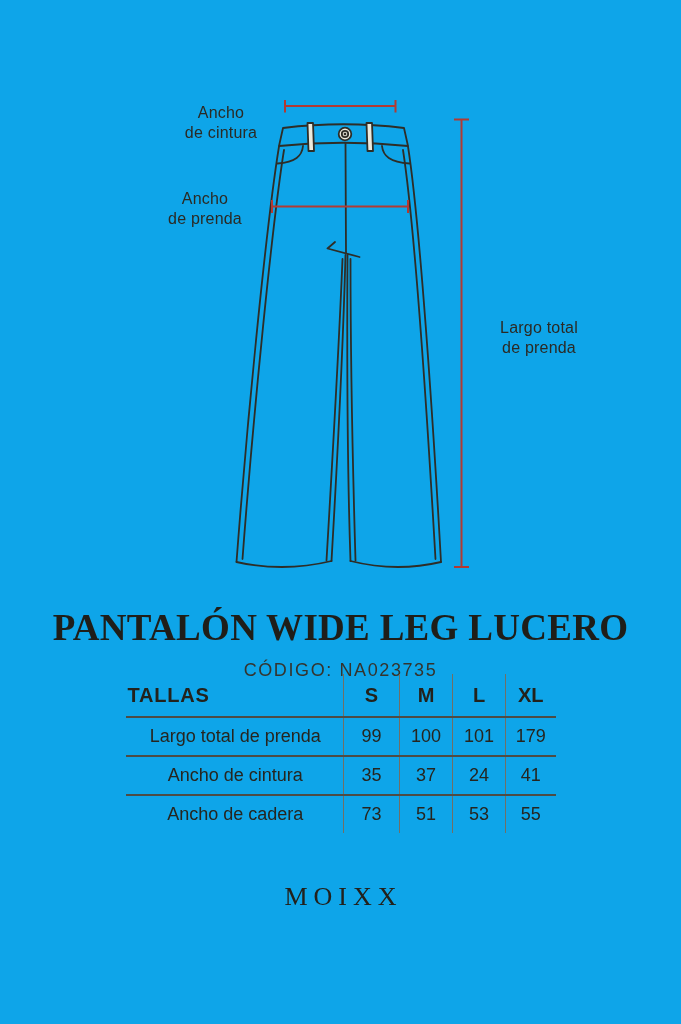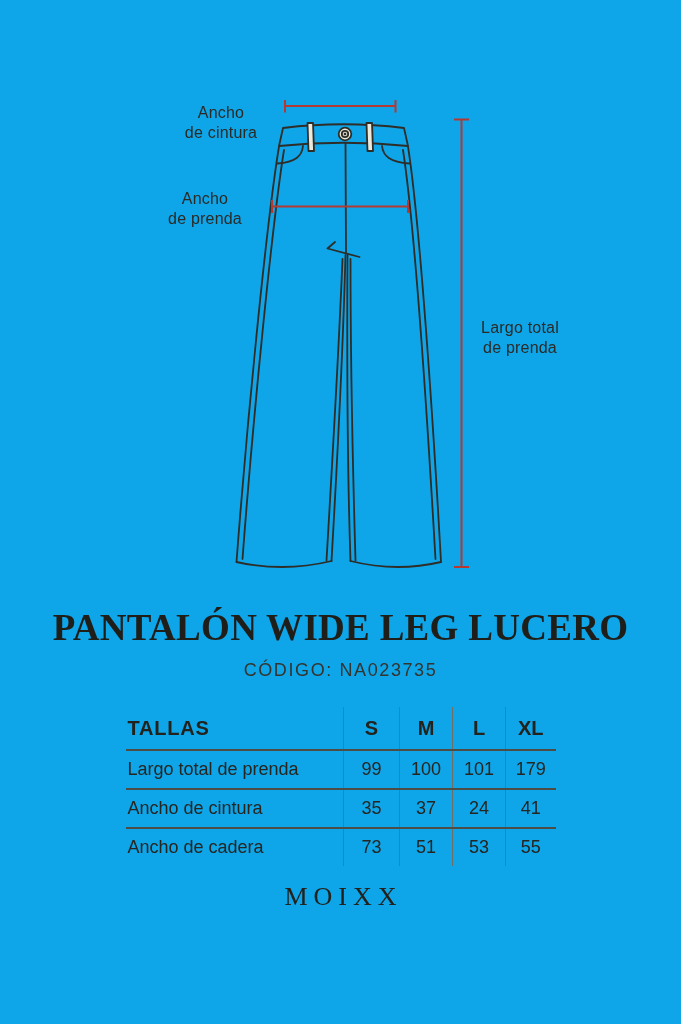--- a/index.html
+++ b/index.html
@@ -24,28 +24,28 @@
   .title {
     position:absolute; top:608px; left:0; width:100%; margin:0;
     text-align:center; font-family:"Liberation Serif", serif;
     font-weight:700; font-size:37px; line-height:1.1;
     letter-spacing:0.3px; color:#1f1e19;
   }
   .code {
     position:absolute; top:660px; left:0; width:100%;
     text-align:center; font-size:18px; letter-spacing:1.6px; color:#35342e;
   }
-  .table-wrap { position:absolute; top:707px; left:50%; transform:translateX(-50%); }
+  .table-wrap { position:absolute; top:674px; left:50%; transform:translateX(-50%); }
   table { border-collapse:collapse; table-layout:fixed; width:430px; }
   th, td { vertical-align:middle; padding:0; }
   tr.head th { height:42px; font-size:20px; font-weight:700; color:#23221c; }
   th.lbl { text-align:left; padding-left:2px; letter-spacing:0.8px; }
   th.sz  { text-align:center; }
   td { height:37px; font-size:18px; color:#26251f; }
-  td.lbl { text-align:left; padding-left:2px; }
+  td.lbl { text-align:center; padding-left:2px; }
   td.val { text-align:center; }
   .vline { border-left:1.5px solid #716f65; }
   tr.hb th, tr.hb td { border-bottom:2px solid #4d4c45; }
   .logo {
     position:absolute; top:882px; left:0; width:100%;
     text-align:center; font-family:Liberation Serif, serif;
     font-size:26px; letter-spacing:6px; text-indent:6px; color:#22211c;
   }
 </style>
 </head>
@@ -86,21 +86,21 @@
   <div class="meas-label" style="left:151px; top:103px; width:140px;">
     <div>Ancho</div>
     <div>de cintura</div>
   </div>
 
   <div class="meas-label" style="left:135px; top:189px; width:140px;">
     <div>Ancho</div>
     <div>de prenda</div>
   </div>
 
-  <div class="meas-label" style="left:450px; top:318px; width:140px;">
+  <div class="meas-label" style="left:469px; top:318px; width:140px;">
     <div>Largo total</div>
     <div>de prenda</div>
   </div>
 
   <h1 class="title">PANTALÓN WIDE LEG LUCERO</h1>
   <div class="code">CÓDIGO: NA023735</div>
 
   <div class="table-wrap">
     <table>
       <colgroup>

